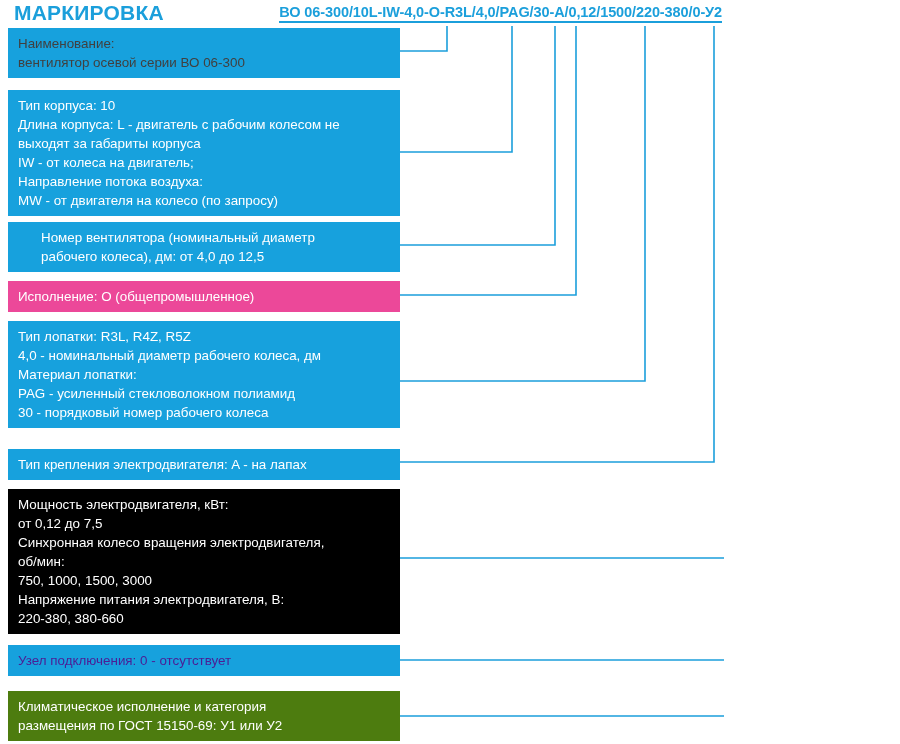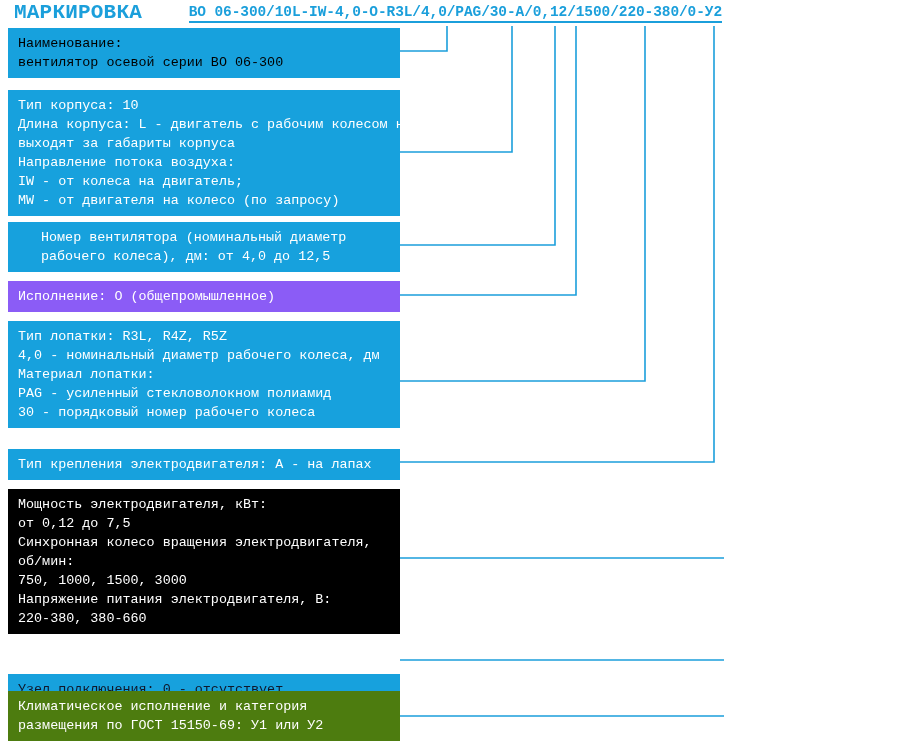--- a/index.html
+++ b/index.html
@@ -12,21 +12,20 @@
     width: 900px;
     height: 744px;
     font-family: "Liberation Sans", sans-serif;
     -webkit-font-smoothing: antialiased;
   }
   #root {
     position: relative;
     width: 724px;
     height: 744px;
     overflow: hidden;
-    font-family: Liberation Mono, monospace;
   }
 
   
   .page-title {
     position: absolute;
     left: 14px;
     top: 1px;
     font-size: 21px;
     font-weight: bold;
     color: #1B9FDB;
@@ -110,47 +109,47 @@
 
     <path d="M 400 462 L 714 462 L 714 26" style="stroke: rgb(27, 159, 219);"></path>
 
     <path d="M 400 558 L 797 558 L 797 26" style="stroke: rgb(27, 159, 219);"></path>
 
     <path d="M 400 660 L 867 660 L 867 26" style="stroke: rgb(27, 159, 219);"></path>
 
     <path d="M 400 716 L 883 716 L 883 26" style="stroke: rgb(27, 159, 219);"></path>
   </svg>
 
-  <div class="block" style="top: 28px; background: rgb(23, 161, 221); color: #000000;">
+  <div class="block" style="top: 28px; background: rgb(23, 161, 221); color: #404040;">
       <div class="para">
         <span class="ln">Наименование:</span>
         <span class="ln">вентилятор осевой серии ВО 06-300</span>
       </div>
     </div>
   <div class="block" style="top: 90px; background: rgb(23, 161, 221); color: rgb(255, 255, 255);">
       <div class="para">
         <span class="ln">Тип корпуса: 10</span>
       </div>
       <div class="para">
         <span class="ln">Длина корпуса: L - двигатель с рабочим колесом не</span>
         <span class="ln">выходят за габариты корпуса</span>
       </div>
       <div class="para">
+        <span class="ln">IW - от колеса на двигатель;</span>
         <span class="ln">Направление потока воздуха:</span>
-        <span class="ln">IW - от колеса на двигатель;</span>
         <span class="ln">MW - от двигателя на колесо (по запросу)</span>
       </div>
     </div>
   <div class="block" style="top: 222px; background: rgb(23, 161, 221); color: rgb(255, 255, 255); padding-left: 33px;">
       <div class="para">
         <span class="ln">Номер вентилятора (номинальный диаметр</span>
         <span class="ln">рабочего колеса), дм: от 4,0 до 12,5</span>
       </div>
     </div>
-  <div class="block" style="top: 281px; background: #8b5cf6; color: rgb(255, 255, 255);">
+  <div class="block" style="top: 281px; background: #ec4899; color: rgb(255, 255, 255);">
       <div class="para">
         <span class="ln">Исполнение: О (общепромышленное)</span>
       </div>
     </div>
   <div class="block" style="top: 321px; background: rgb(23, 161, 221); color: rgb(255, 255, 255);">
       <div class="para">
         <span class="ln">Тип лопатки: R3L, R4Z, R5Z</span>
       </div>
       <div class="para">
         <span class="ln">4,0 - номинальный диаметр рабочего колеса, дм</span>
@@ -176,21 +175,21 @@
       <div class="para">
         <span class="ln">Синхронная колесо вращения электродвигателя,</span>
         <span class="ln">об/мин:</span>
         <span class="ln">750, 1000, 1500, 3000</span>
       </div>
       <div class="para">
         <span class="ln">Напряжение питания электродвигателя, В:</span>
         <span class="ln">220-380, 380-660</span>
       </div>
     </div>
-  <div class="block" style="top: 674px; background: rgb(23, 161, 221); color: #0f172a;">
+  <div class="block" style="top: 645px; background: rgb(23, 161, 221); color: #4c1d95;">
       <div class="para">
         <span class="ln">Узел подключения: 0 - отсутствует</span>
       </div>
     </div>
   <div class="block" style="top: 691px; background: #4d7c0f; color: rgb(255, 255, 255);">
       <div class="para">
         <span class="ln">Климатическое исполнение и категория</span>
         <span class="ln">размещения по ГОСТ 15150-69: У1 или У2</span>
       </div>
     </div>

